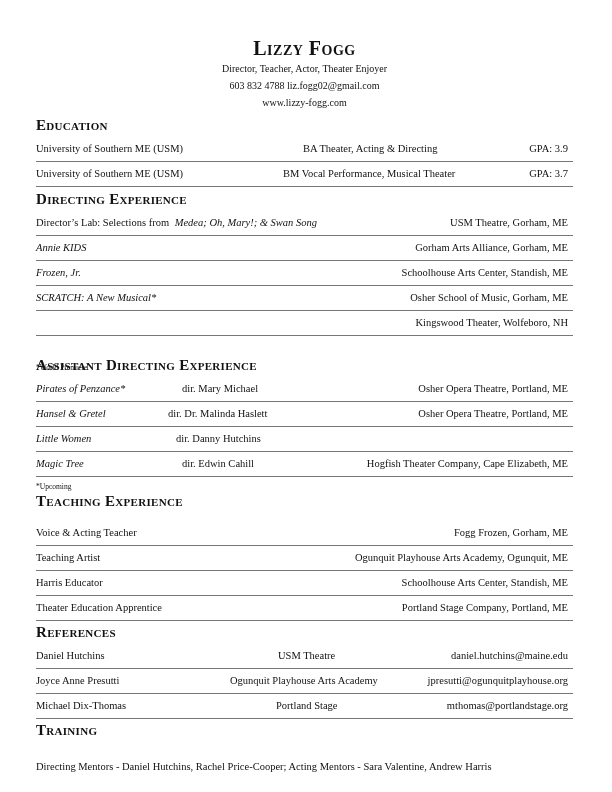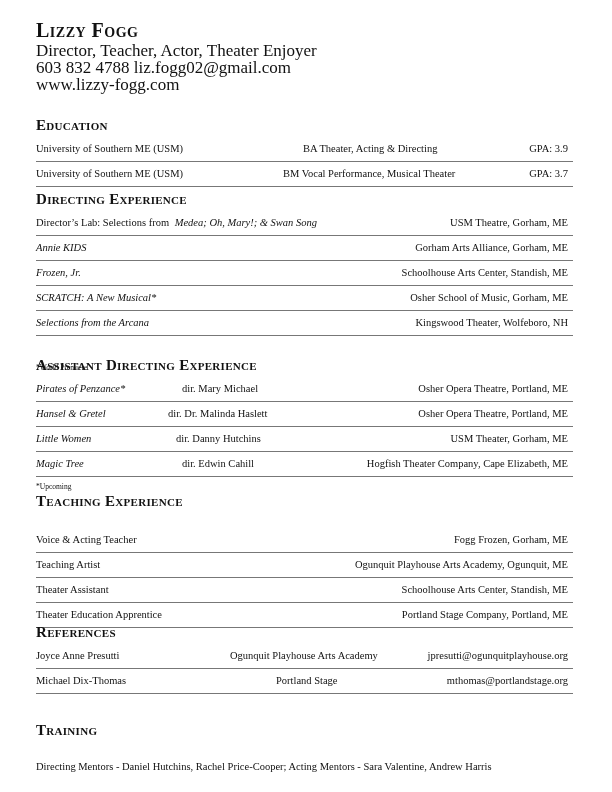--- a/index.html
+++ b/index.html
@@ -1,20 +1,20 @@
 <!DOCTYPE html>
 <html><head>
 <meta charset="utf-8">
 <style>
   html, body { margin: 0; padding: 0; background: #ffffff; }
   body { width: 612px; height: 792px; position: relative; color: #111; font-family: "Liberation Serif", "DejaVu Serif", serif; }
   .page { position: absolute; left: 36px; top: 0; width: 537px; }
-  .header { text-align: left; padding-top: 18px; }
+  .header { text-align: center; padding-top: 36px; }
   .name { font-size: 20px; font-variant: small-caps; letter-spacing: 0.5px; font-weight: bold; line-height: 24px; }
-  .sub { font-size: 17px; line-height: 17px; }
+  .sub { font-size: 10px; line-height: 17px; }
   .section-title { font-variant: small-caps; font-size: 15px; font-weight: bold; letter-spacing: 0.3px; line-height: 18px; margin: 0; }
   .rows { }
   .row { position: relative; height: 24px; border-bottom: 1.5px solid #777; font-size: 10.5px; line-height: 24px; }
   .row .c1 { position: absolute; left: 0; }
   .row .c2 { position: absolute; }
   .row .c3 { position: absolute; right: 5px; }
   .it { font-style: italic; }
   .note { font-size: 7.5px; line-height: 10px; }
   .training { font-size: 10.5px; line-height: 14px; }
   .abs { position: absolute; left: 0; width: 537px; }
@@ -60,21 +60,20 @@
       </div>
       <div class="row">
         <span class="c1 it">Frozen, Jr.</span>
         <span class="c3">Schoolhouse Arts Center, Standish, ME</span>
       </div>
       <div class="row">
         <span class="c1 it">SCRATCH: A New Musical*</span>
         <span class="c3">Osher School of Music, Gorham, ME</span>
       </div>
       <div class="row">
-        <span class="c1 it">Selections from the Arcana</span>
         <span class="c3">Kingswood Theater, Wolfeboro, NH</span>
       </div>
     </div>
     <div class="note" style="margin-top:27px;">*World Premiere</div>
   </div>
 
   <div class="abs" style="top:356px;">
     <h2 class="section-title">Assistant Directing Experience</h2>
     <div class="rows" style="margin-top:3px;">
       <div class="row">
@@ -83,56 +82,60 @@
         <span class="c3">Osher Opera Theatre, Portland, ME</span>
       </div>
       <div class="row">
         <span class="c1 it">Hansel &amp; Gretel</span>
         <span class="c2" style="left:132px;">dir. Dr. Malinda Haslett</span>
         <span class="c3">Osher Opera Theatre, Portland, ME</span>
       </div>
       <div class="row">
         <span class="c1 it">Little Women</span>
         <span class="c2" style="left:140px;">dir. Danny Hutchins</span>
-        <span class="c3">USM Theater, Gorham, ME</span>
       </div>
       <div class="row">
         <span class="c1 it">Magic Tree</span>
         <span class="c2" style="left:146px;">dir. Edwin Cahill</span>
         <span class="c3">Hogfish Theater Company, Cape Elizabeth, ME</span>
       </div>
     </div>
     <div class="note" style="margin-top:5px;">*Upcoming</div>
   </div>
 
   <div class="abs" style="top:492px;">
     <h2 class="section-title">Teaching Experience</h2>
-    <div class="rows" style="margin-top:18px;">
+    <div class="rows" style="margin-top:11px;">
       <div class="row">
         <span class="c1">Voice &amp; Acting Teacher</span>
         <span class="c3">Fogg Frozen, Gorham, ME</span>
       </div>
       <div class="row">
         <span class="c1">Teaching Artist</span>
         <span class="c3">Ogunquit Playhouse Arts Academy, Ogunquit, ME</span>
       </div>
       <div class="row">
-        <span class="c1">Theater Assistant</span>
+        <span class="c1">Harris Educator</span>
         <span class="c3">Schoolhouse Arts Center, Standish, ME</span>
       </div>
       <div class="row">
         <span class="c1">Theater Education Apprentice</span>
         <span class="c3">Portland Stage Company, Portland, ME</span>
       </div>
     </div>
   </div>
 
   <div class="abs" style="top:623px;">
     <h2 class="section-title">References</h2>
     <div class="rows" style="margin-top:3px;">
+      <div class="row">
+        <span class="c1">Daniel Hutchins</span>
+        <span class="c2" style="left:242px;">USM Theatre</span>
+        <span class="c3">daniel.hutchins@maine.edu</span>
+      </div>
       <div class="row">
         <span class="c1">Joyce Anne Presutti</span>
         <span class="c2" style="left:194px;">Ogunquit Playhouse Arts Academy</span>
         <span class="c3">jpresutti@ogunquitplayhouse.org</span>
       </div>
       <div class="row">
         <span class="c1">Michael Dix-Thomas</span>
         <span class="c2" style="left:240px;">Portland Stage</span>
         <span class="c3">mthomas@portlandstage.org</span>
       </div>

